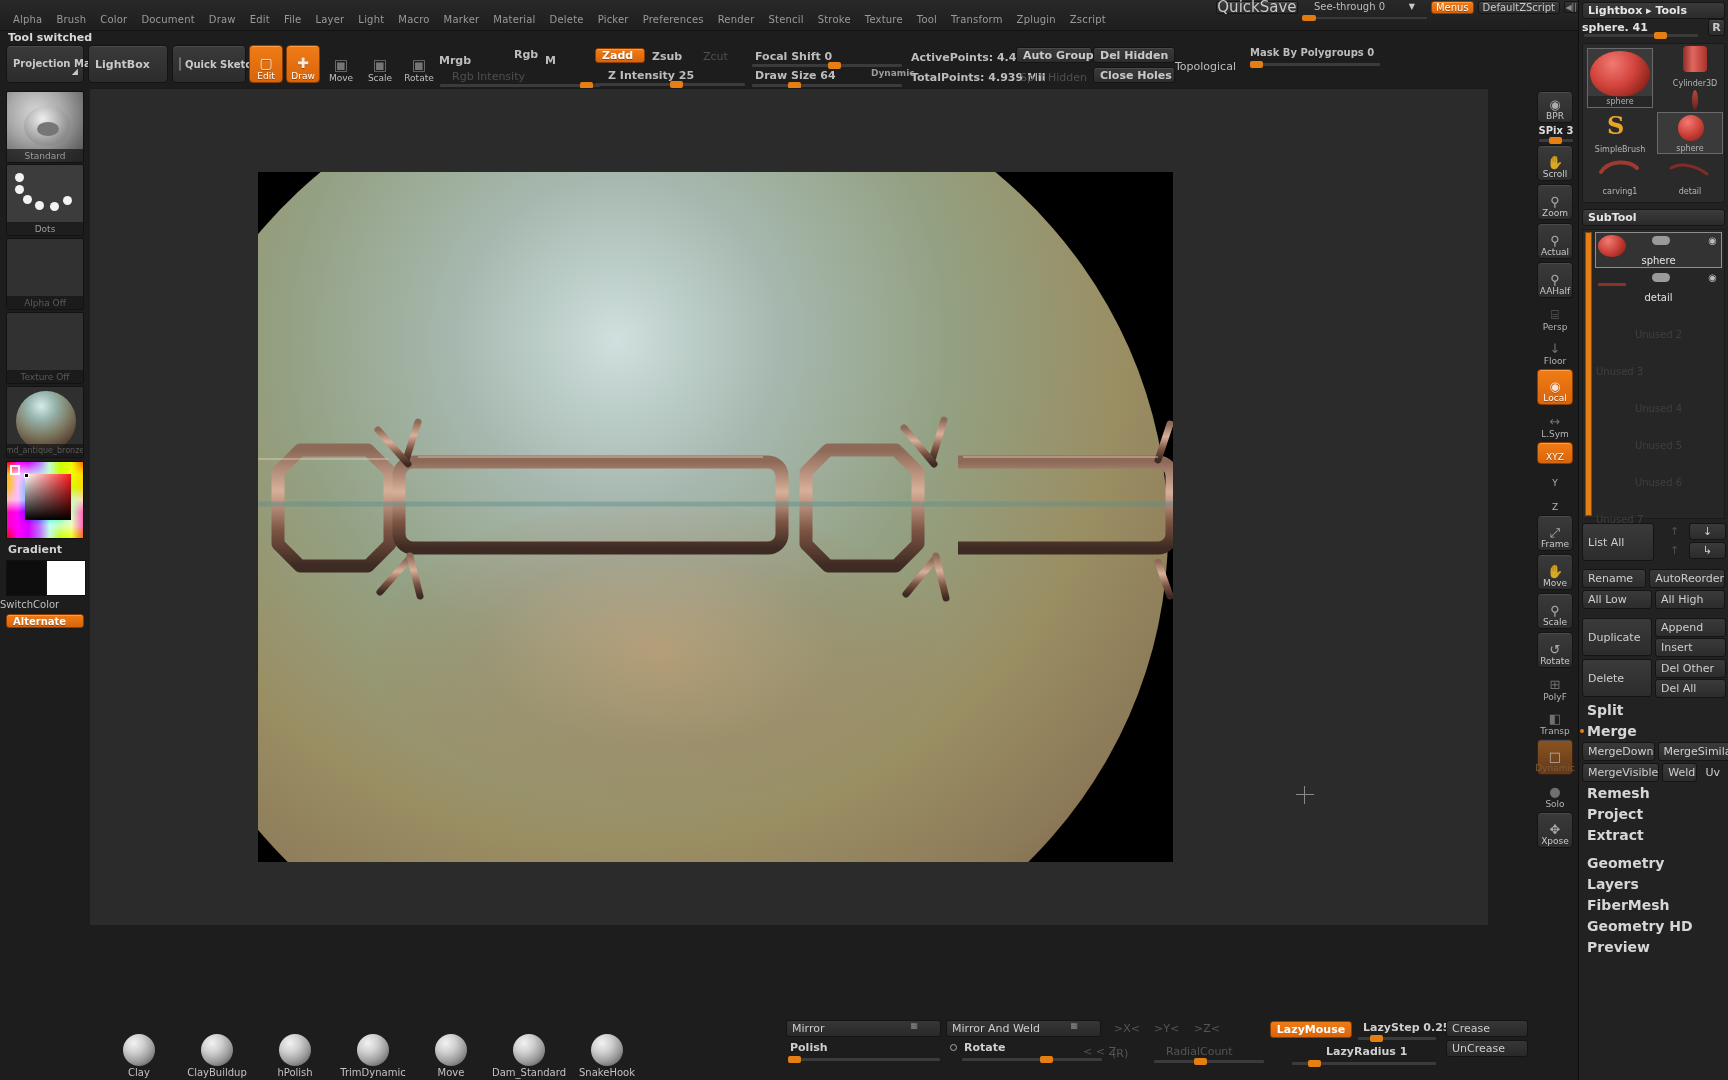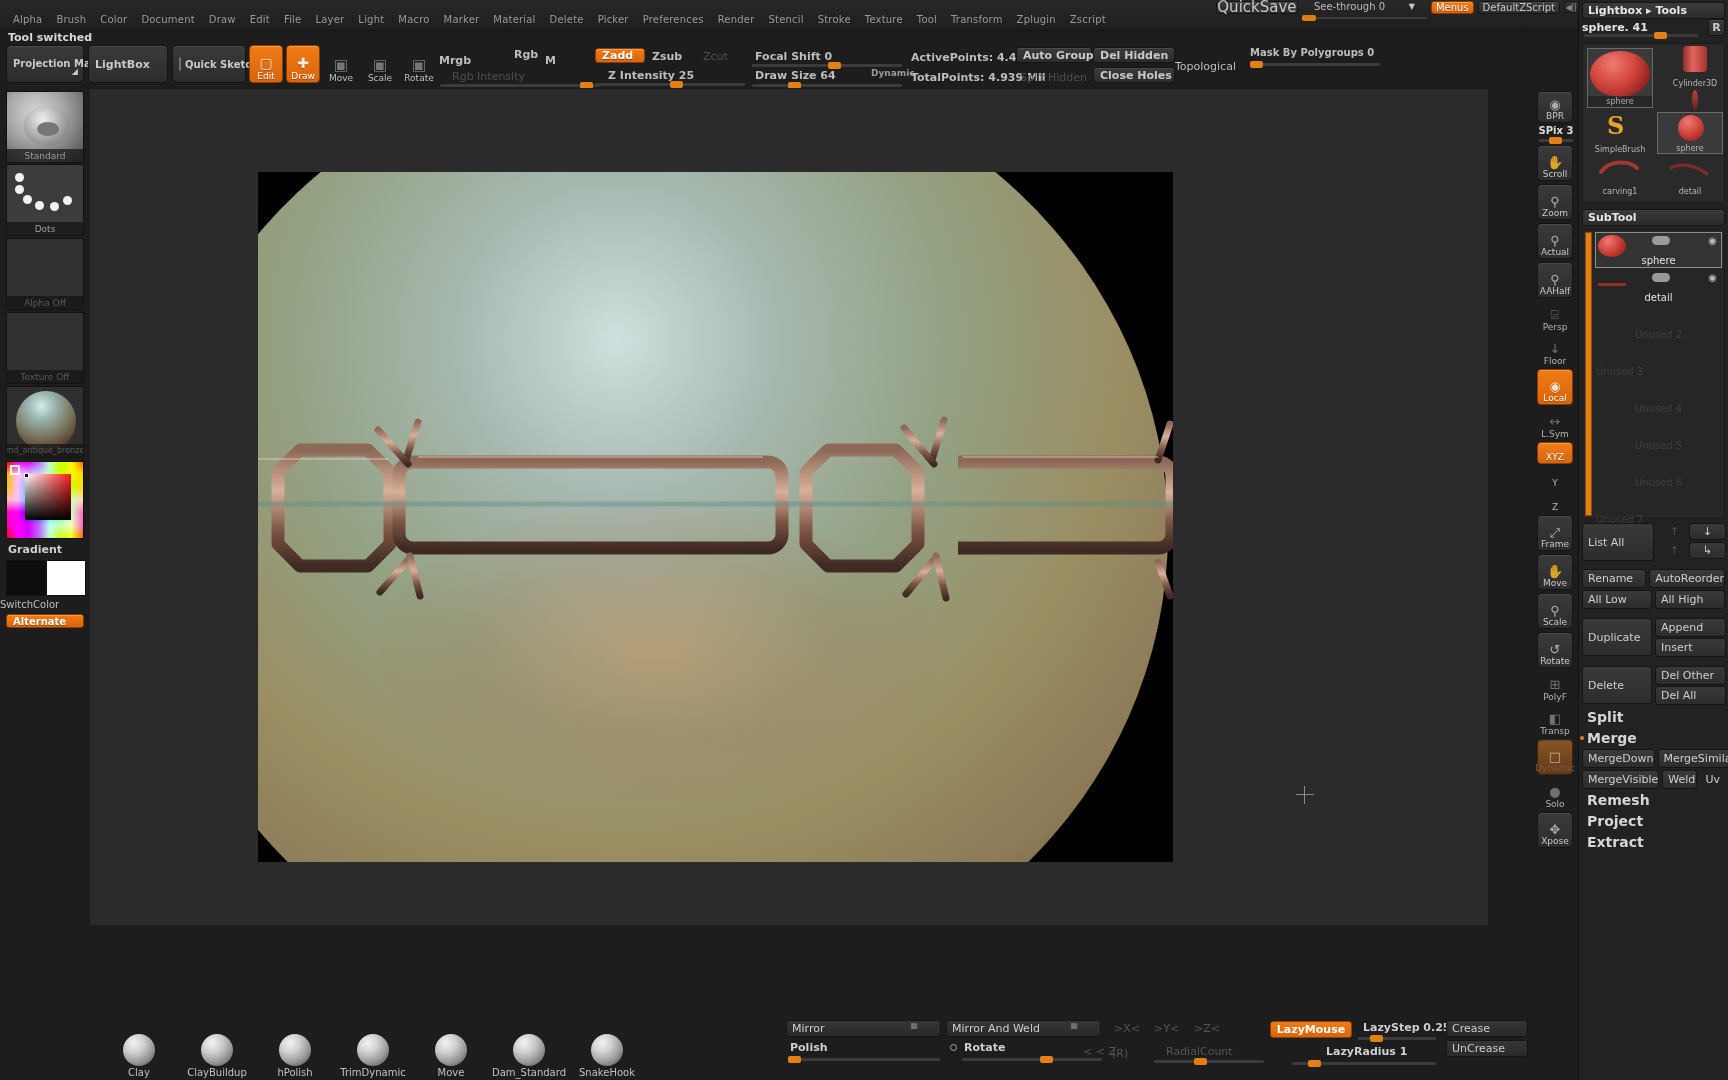--- a/index.html
+++ b/index.html
@@ -601,21 +601,21 @@
 
     <div style="display:flex;gap:3px;margin:2px 3px 0 3px;">
       <div class="dbtn" style="flex:1;">Rename</div>
       <div class="dbtn" style="flex:1;">AutoReorder</div>
     </div>
     <div style="display:flex;gap:3px;margin:2px 3px 0 3px;">
       <div class="dbtn" style="flex:1;">All Low</div>
       <div class="dbtn" style="flex:1;">All High</div>
     </div>
 
-    <div style="position:relative;height:47px;margin:9px 3px 0 3px;">
+    <div style="position:relative;height:40px;margin:9px 3px 0 3px;">
       <div class="dbtn" style="position:absolute;left:0;top:0;width:70px;height:38px;">Duplicate</div>
       <div class="dbtn" style="position:absolute;left:73px;top:0;width:71px;">Append</div>
       <div class="dbtn" style="position:absolute;left:73px;top:20px;width:71px;">Insert</div>
     </div>
 
     <div style="position:relative;height:40px;margin:1px 3px 0 3px;">
       <div class="dbtn" style="position:absolute;left:0;top:0;width:70px;height:38px;">Delete</div>
       <div class="dbtn" style="position:absolute;left:73px;top:0;width:71px;">Del Other</div>
       <div class="dbtn" style="position:absolute;left:73px;top:20px;width:71px;">Del All</div>
     </div>
@@ -633,20 +633,27 @@
     <div style="display:flex;gap:3px;margin:2px 3px 0 3px;">
       <div class="dbtn" style="flex:1;">MergeVisible</div>
       <div class="dbtn" style="width:40px;">Weld</div>
       <div class="dbtn" style="width:28px;border:none;background:none;">Uv</div>
     </div>
 
     <div class="dockrow">Remesh</div>
     <div class="dockrow">Project</div>
     <div class="dockrow">Extract</div>
 
+    <div id="docksections" style="margin-top:8px;">
+        <div class="dockrow">Geometry</div>
+        <div class="dockrow">Layers</div>
+        <div class="dockrow">FiberMesh</div>
+        <div class="dockrow">Geometry HD</div>
+        <div class="dockrow">Preview</div>
+      </div>
   </div>
 
   <div id="bottom">
     <div id="brushrow">
         <div class="brushitem">
           <div class="sphere3d"></div>
           <div class="cap">Clay</div>
         </div>
         <div class="brushitem">
           <div class="sphere3d"></div>

